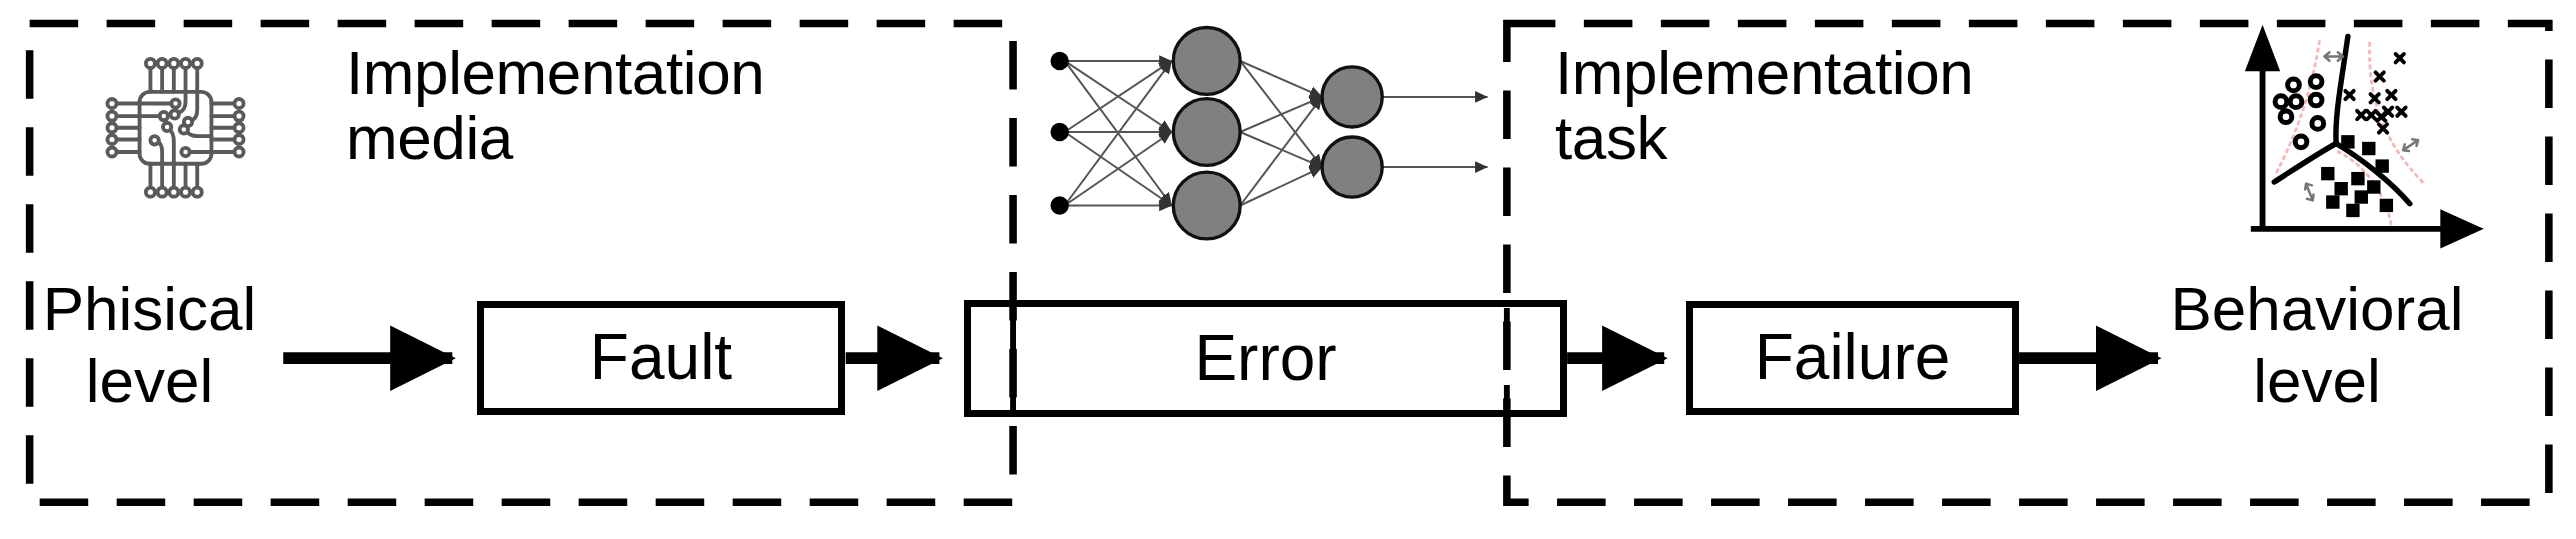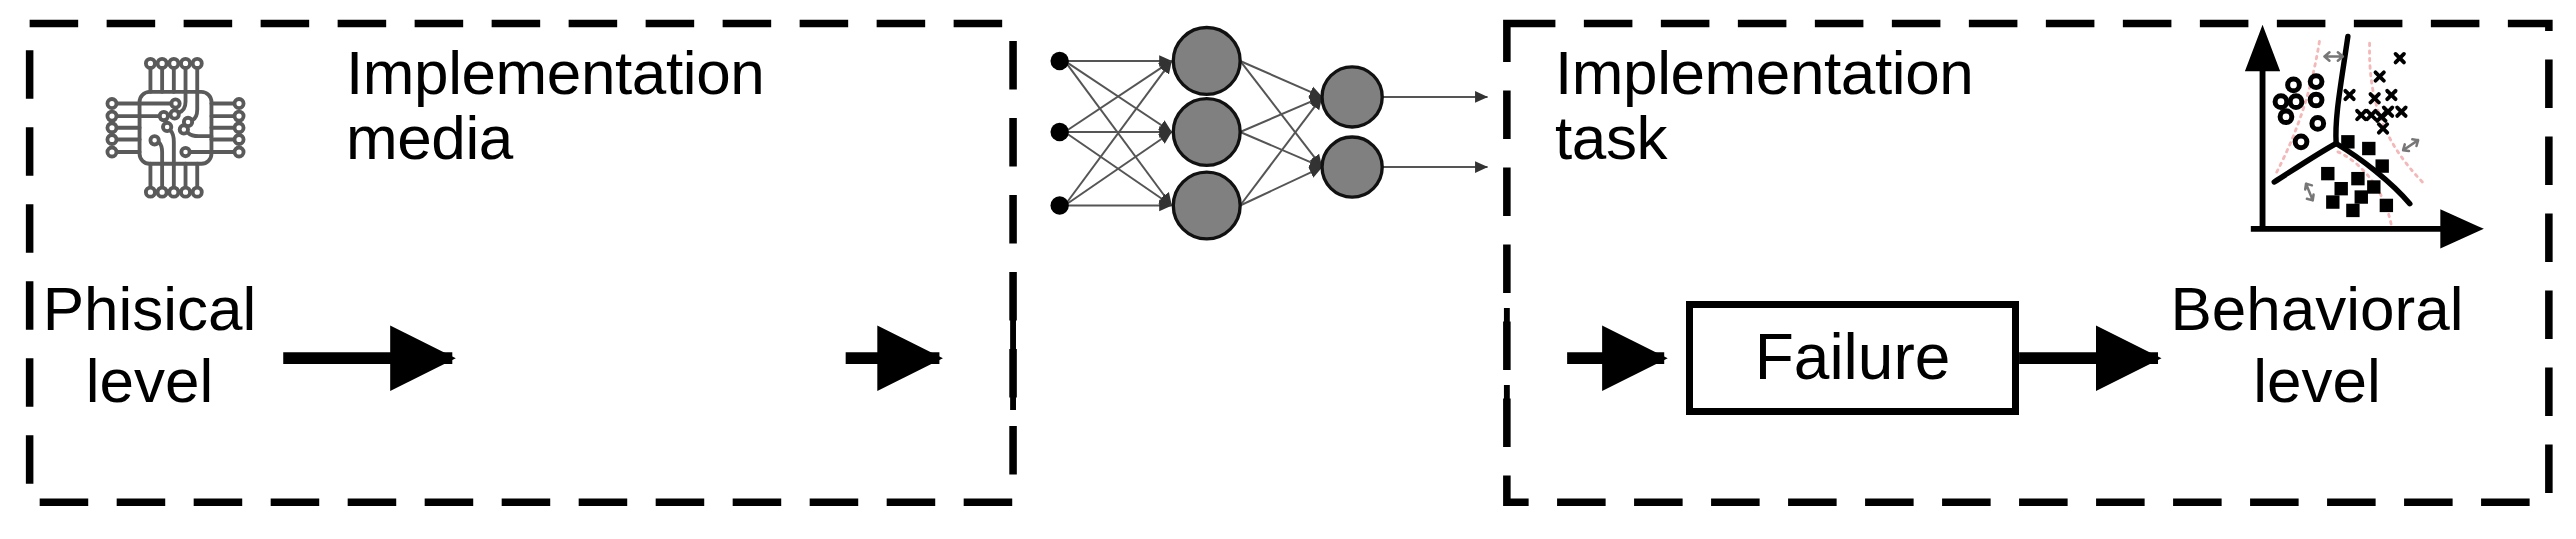--- a/index.html
+++ b/index.html
@@ -274,21 +274,27 @@
       </marker>
     </defs>
     <g stroke="#000" stroke-width="14" fill="none" marker-end="url(#bigArrow)">
       <line x1="338" y1="428" x2="540" y2="428"></line>
       <line x1="1010" y1="428" x2="1122" y2="428"></line>
       <line x1="1872" y1="428" x2="1988" y2="428"></line>
       <line x1="2412" y1="428" x2="2578" y2="428"></line>
     </g>
   </svg>
 
-
+  <div class="abs procbox" style="left:477px;top:301px;width:368px;height:114px;">
+    <span class="txt boxlabel">Fault</span>
+  </div>
+
+  <div class="abs procbox" style="left:964px;top:300px;width:603px;height:117px;">
+    <span class="txt boxlabel">Error</span>
+  </div>
 
   <div class="abs procbox" style="left:1686px;top:301px;width:333px;height:114px;text-align:center;">
     <span class="txt boxlabel">Failure</span>
   </div>
 
   <svg class="abs" style="left:0;top:0;z-index:6;" width="2576" height="539" viewBox="0 0 3077 644">
     <line x1="1210" y1="368" x2="1210" y2="490" stroke="#000" stroke-width="7" stroke-dasharray="58 34"></line>
     <line x1="1800" y1="368" x2="1800" y2="490" stroke="#000" stroke-width="7" stroke-dasharray="58 34"></line>
   </svg>
 

